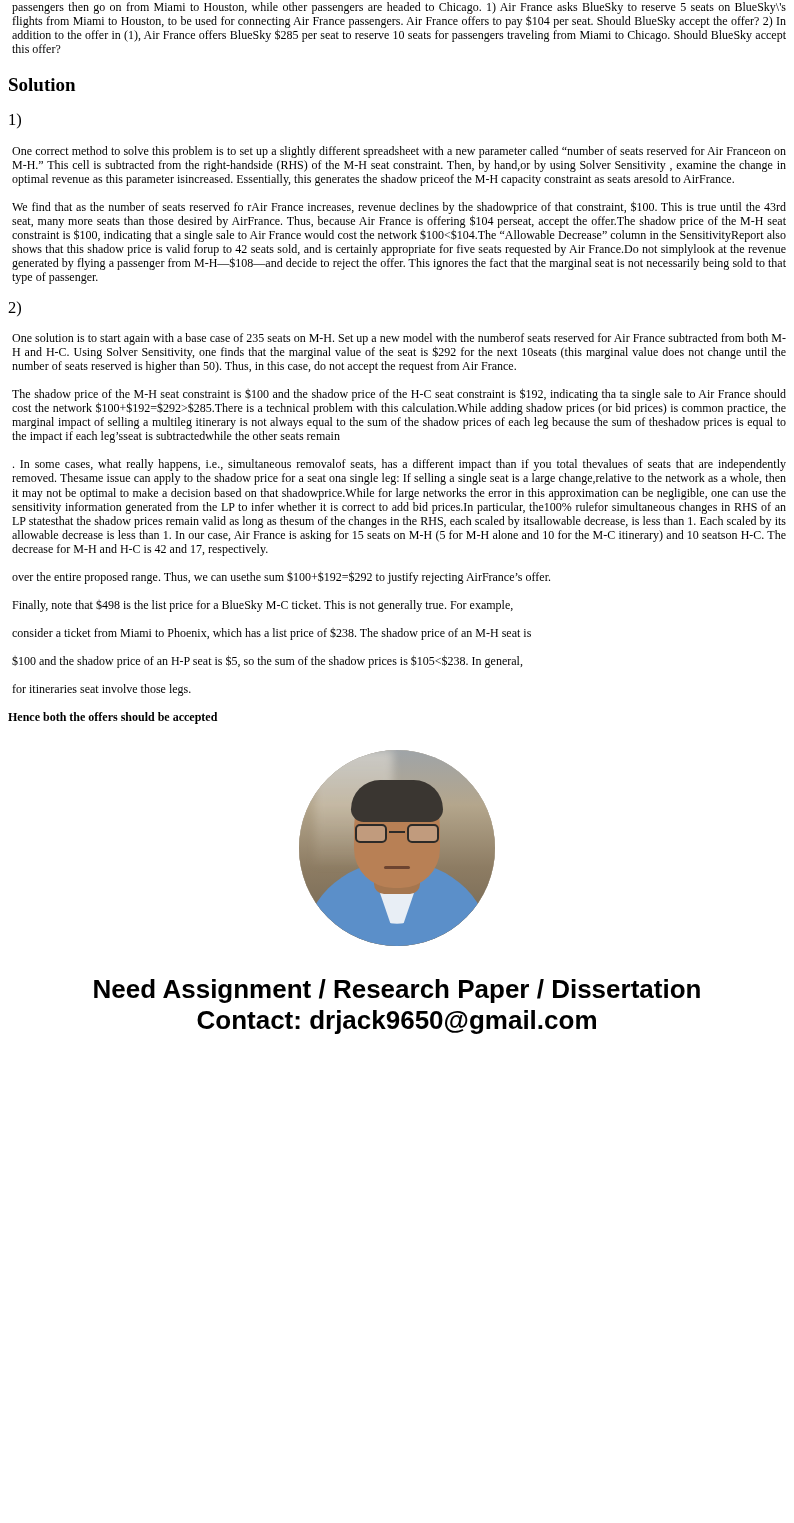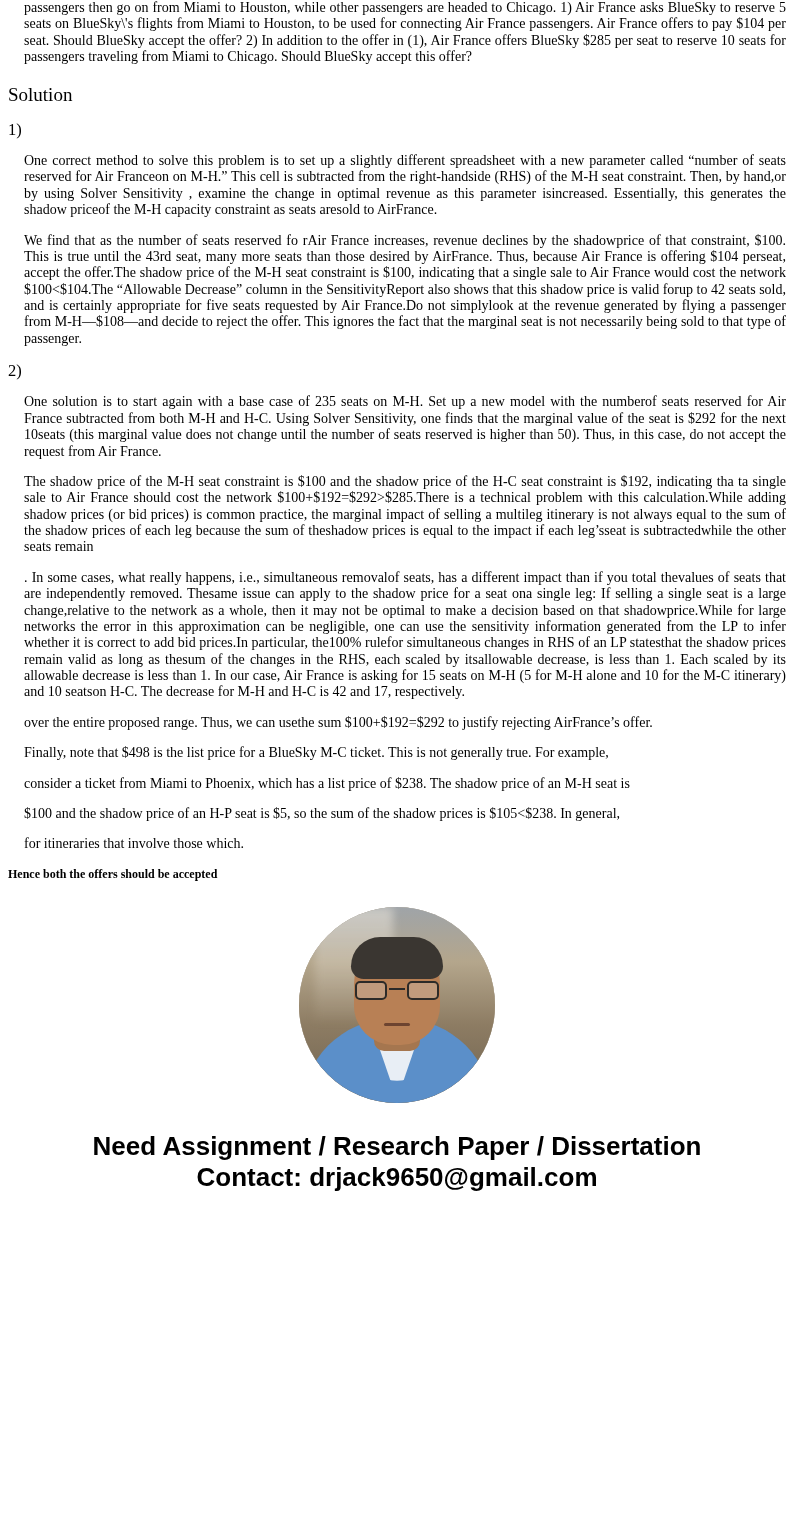--- a/index.html
+++ b/index.html
@@ -13,34 +13,34 @@
     color: #000000;
     font-size: 16.5px;
     line-height: 1.17;
   }
   .page {
     width: 794px;
     box-sizing: border-box;
     padding: 0 8px;
   }
   p {
-    margin: 0 0 14px 16px;
+    margin: 0 0 14px 4px;
     text-align: justify;
-    font-size: 14px;
+    font-size: 12px;
     line-height: 1.17;
   }
   p.first {
     margin-top: 0;
   }
   p.short {
     text-align: left;
   }
   h2.solution {
     font-size: 19px;
-    font-weight: normal;
+    font-weight: bold;
     margin: 18px 0 14px 0;
     font-family: "Liberation Serif", "DejaVu Serif", serif;
   }
   .label-line {
     margin: 0 0 14px 0;
     font-size: 16.5px;
   }
   .bold-line {
     font-weight: bold;
     margin: 0 0 14px 0;
@@ -203,21 +203,21 @@
 
   <div class="label-line">2)</div>
 
   <p>One solution is to start again with a base case of 235 seats on M-H. Set up a new model with the numberof seats reserved for Air France subtracted from both M-H and H-C. Using Solver Sensitivity, one finds that the marginal value of the seat is $292 for the next 10seats (this marginal value does not change until the number of seats reserved is higher than 50). Thus, in this case, do not accept the request from Air France.</p>
   <p>The shadow price of the M-H seat constraint is $100 and the shadow price of the H-C seat constraint is $192, indicating tha ta single sale to Air France should cost the network $100+$192=$292&gt;$285.There is a technical problem with this calculation.While adding shadow prices (or bid prices) is common practice, the marginal impact of selling a multileg itinerary is not always equal to the sum of the shadow prices of each leg because the sum of theshadow prices is equal to the impact if each leg’sseat is subtractedwhile the other seats remain</p>
   <p>. In some cases, what really happens, i.e., simultaneous removalof seats, has a different impact than if you total thevalues of seats that are independently removed. Thesame issue can apply to the shadow price for a seat ona single leg: If selling a single seat is a large change,relative to the network as a whole, then it may not be optimal to make a decision based on that shadowprice.While for large networks the error in this approximation can be negligible, one can use the sensitivity information generated from the LP to infer whether it is correct to add bid prices.In particular, the100% rulefor simultaneous changes in RHS of an LP statesthat the shadow prices remain valid as long as thesum of the changes in the RHS, each scaled by itsallowable decrease, is less than 1. Each scaled by its allowable decrease is less than 1. In our case, Air France is asking for 15 seats on M-H (5 for M-H alone and 10 for the M-C itinerary) and 10 seatson H-C. The decrease for M-H and H-C is 42 and 17, respectively.</p>
   <p class="short">over the entire proposed range. Thus, we can usethe sum $100+$192=$292 to justify rejecting AirFrance’s offer.</p>
   <p class="short">Finally, note that $498 is the list price for a BlueSky M-C ticket. This is not generally true. For example,</p>
   <p class="short">consider a ticket from Miami to Phoenix, which has a list price of $238. The shadow price of an M-H seat is</p>
   <p class="short">$100 and the shadow price of an H-P seat is $5, so the sum of the shadow prices is $105&lt;$238. In general,</p>
-  <p class="short">for itineraries that involve those which.</p>
+  <p class="short">for itineraries seat involve those legs.</p>
 
   <div class="bold-line">Hence both the offers should be accepted</div>
 
   <div class="portrait-wrap">
     <div class="portrait">
       <div class="ph-bg"></div>
       <div class="ph-body"></div>
       <div class="ph-neck"></div>
       <div class="ph-head"></div>
       <div class="ph-hair"></div>

